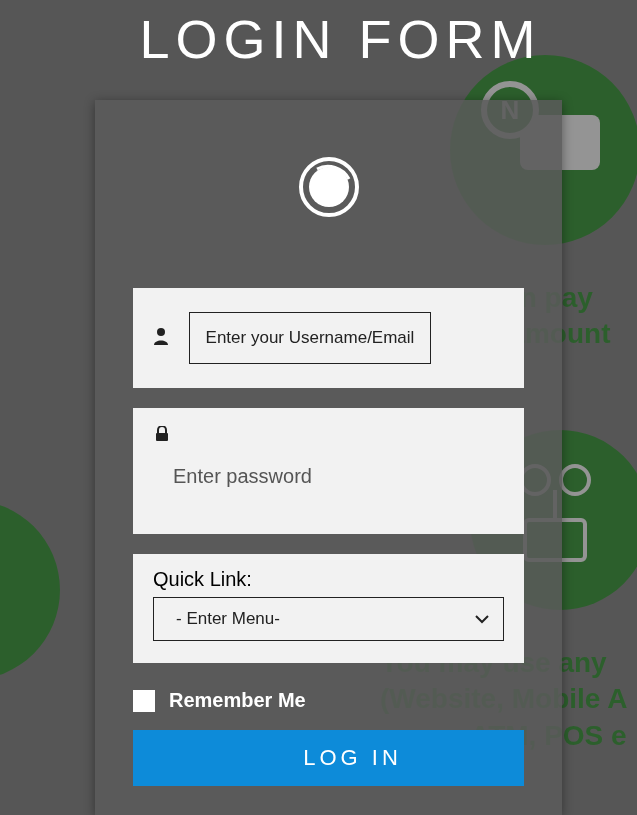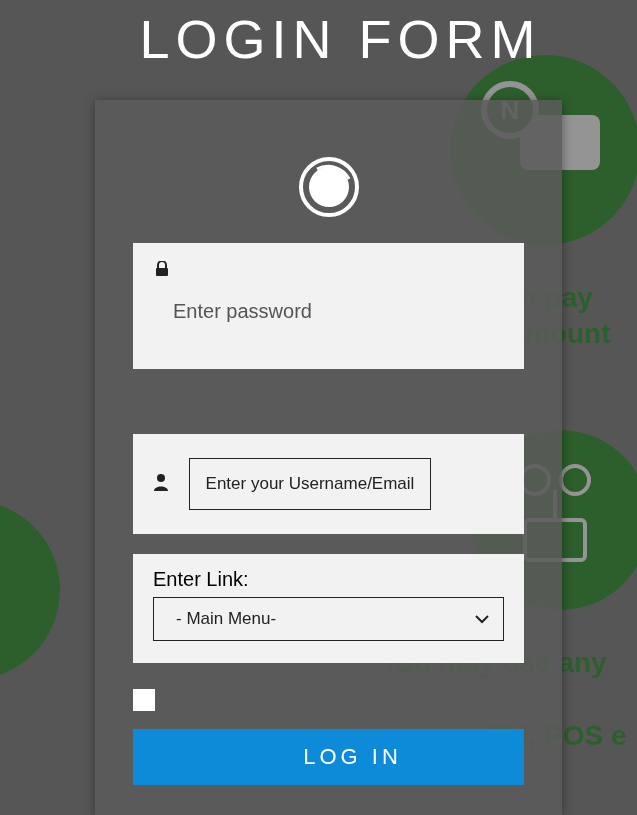--- a/index.html
+++ b/index.html
@@ -66,72 +66,73 @@
   </div>
   <div class="bg-circle c3"></div>
 
   <div class="bg-text t1">
     <span>You can pay</span><br>
     <span>exact amount</span>
   </div>
 
   <div class="bg-text t3">
     <span>You may use any</span><br>
-    <br>
+    <span>(Website, Mobile A</span><br>
     <span style="padding-left:90px;">ATM, POS e</span>
   </div>
 
   <div class="overlay"></div>
 
   <div class="title">LOGIN FORM</div>
 
   <div class="card">
     <div class="logo-wrap">
       <span class="logo">
         <svg width="64" height="64" viewBox="0 0 64 64">
           <circle cx="32" cy="32" r="28" fill="none" stroke="#fff" stroke-width="4"></circle>
           <circle cx="32" cy="32" r="20" fill="#fff"></circle>
           <path d="M 20 14 A 24 24 0 0 1 52 24" fill="none" stroke="#fff" stroke-width="3"></path>
         </svg>
       </span>
     </div>
 
-    <div class="field field2">
-      <div class="lock-row">
-        <svg width="14" height="16" viewBox="0 0 14 16">
-            <rect x="1" y="7" width="12" height="8" rx="1" fill="#222"></rect>
-            <path d="M3 7 V4 a4 4 0 0 1 8 0 V7" fill="none" stroke="#222" stroke-width="2"></path>
-          </svg>
-      </div>
-      <input class="pw-input" type="password" placeholder="Enter password" style="">
-    </div>
-
     <div class="field field1">
       <div class="icon-cell">
         <svg width="16" height="18" viewBox="0 0 16 18">
             <circle cx="8" cy="5" r="4" fill="#222"></circle>
             <path d="M1 18 C1 12 15 12 15 18 Z" fill="#222"></path>
           </svg>
       </div>
       <div class="input-box">
         <input type="text" placeholder="Enter your Username/Email" style="">
       </div>
     </div>
 
+    <div class="field field2">
+      <div class="lock-row">
+        <svg width="14" height="16" viewBox="0 0 14 16">
+            <rect x="1" y="7" width="12" height="8" rx="1" fill="#222"></rect>
+            <path d="M3 7 V4 a4 4 0 0 1 8 0 V7" fill="none" stroke="#222" stroke-width="2"></path>
+          </svg>
+      </div>
+      <input class="pw-input" type="password" placeholder="Enter password" style="">
+    </div>
+
     <div class="field field3">
-      <div class="ql-label">Enter Link:</div>
+      <div class="ql-label">Quick Link:</div>
       <div class="select-wrap">
-        <span class="select-text">- Main Menu-</span>
+        <span class="select-text">- Enter Menu-</span>
         <span class="chev">
           <svg width="14" height="10" viewBox="0 0 14 10">
               <path d="M1 2 L7 8 L13 2" fill="none" stroke="#222" stroke-width="2"></path>
             </svg>
         </span>
       </div>
     </div>
 
     <div class="remember-row">
       <div class="cb"></div>
+      <div class="remember-label">Remember Me</div>
     </div>
 
     <div class="login-btn">LOG IN</div>
   </div>
 </div>
 
 </body></html>

